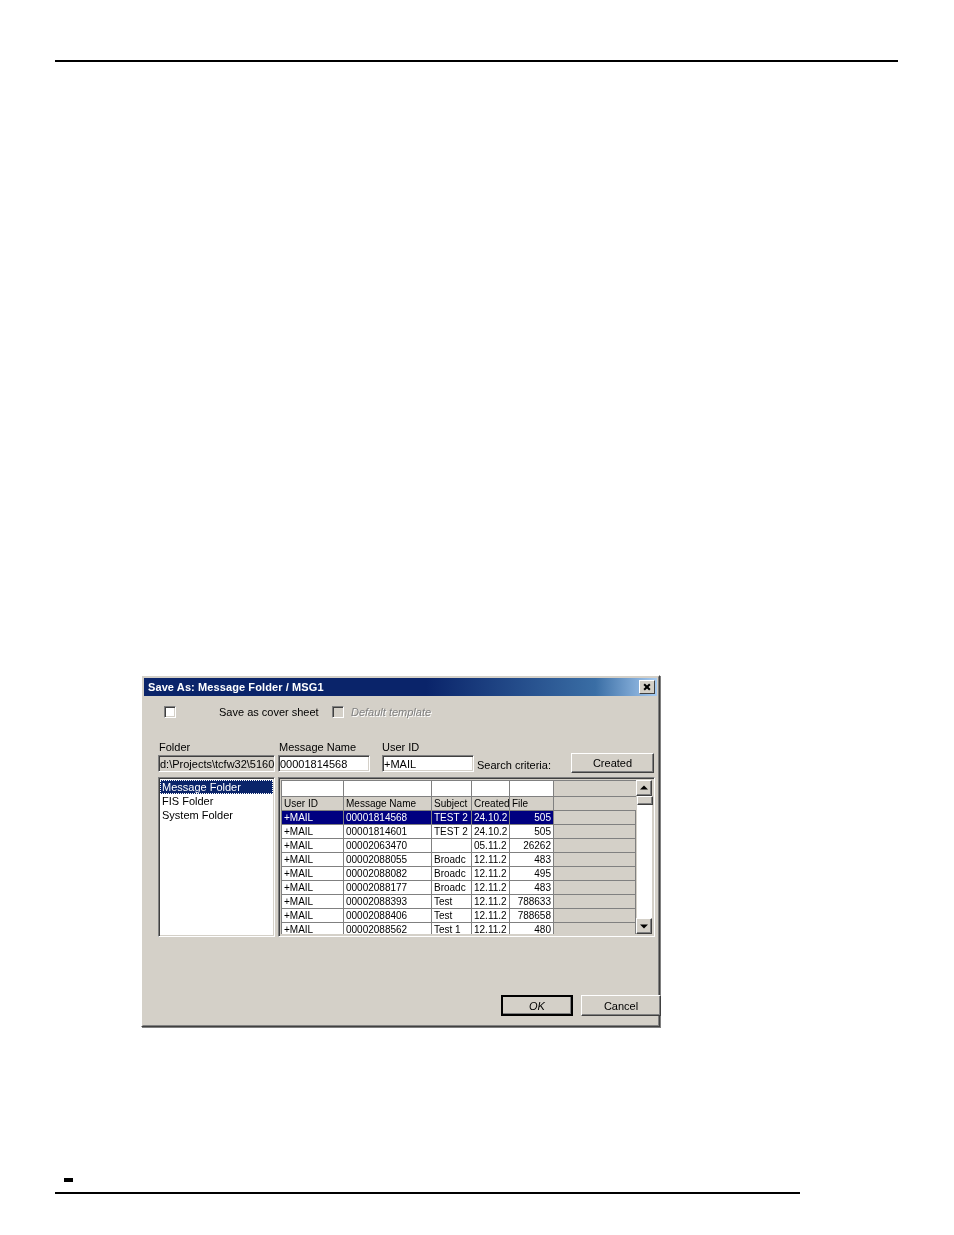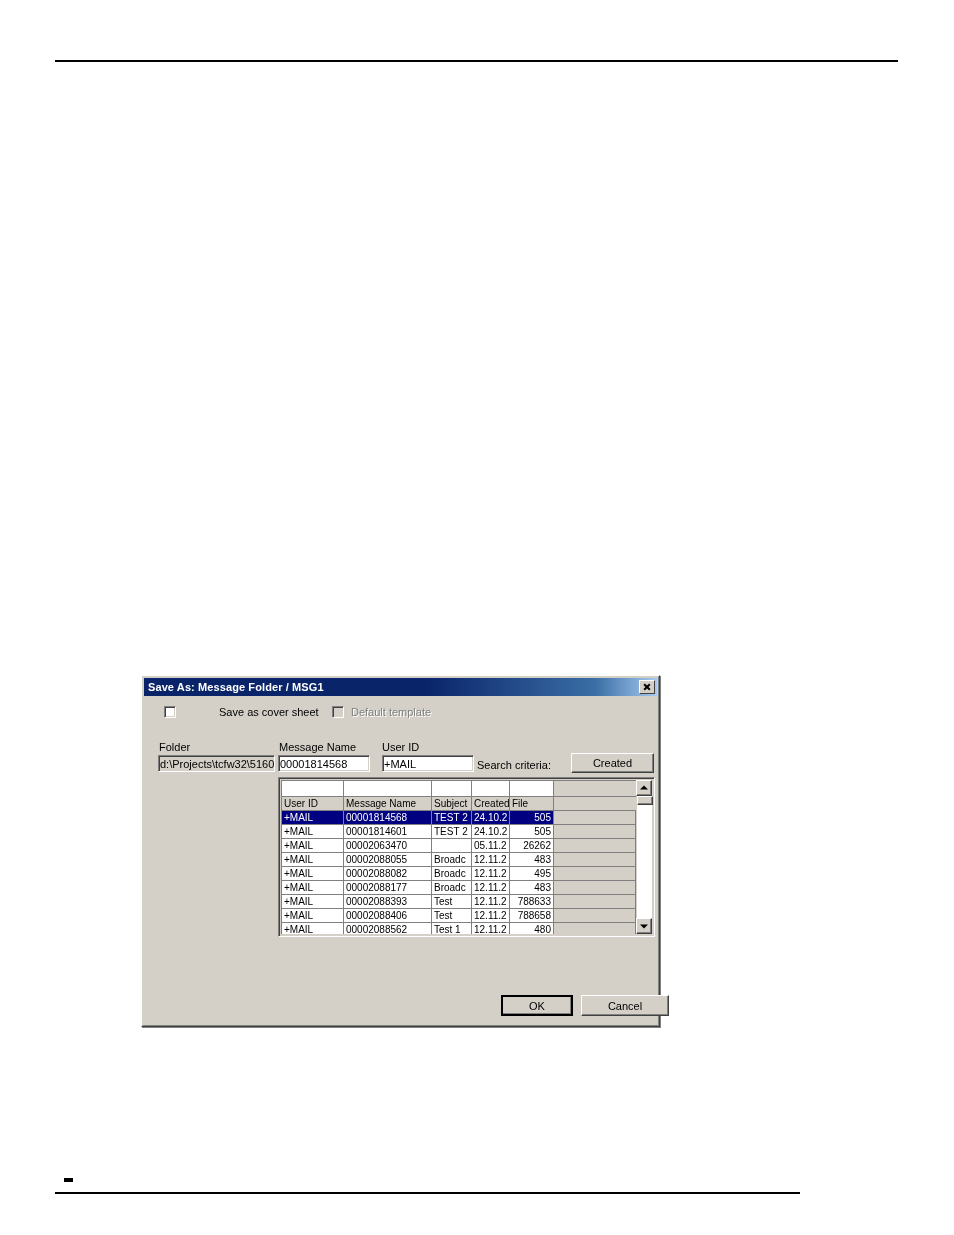--- a/index.html
+++ b/index.html
@@ -128,20 +128,21 @@
     display: flex;
     align-items: center;
     gap: 36px;
   }
   .checkrow2 {
     position: absolute;
     left: 188px;
     top: 9px;
     display: flex;
     align-items: center;
+    font-style: italic;
   }
   .cbox {
     width: 12px;
     height: 12px;
     background: #ffffff;
     border: 1px solid #808080;
     border-right-color: #ffffff;
     border-bottom-color: #ffffff;
     box-shadow: inset 1px 1px 0 #404040, inset -1px -1px 0 #d4d0c8;
     box-sizing: border-box;
@@ -200,20 +201,21 @@
     font-size: 11px;
     color: #000000;
     text-align: center;
     cursor: default;
     display: flex;
     align-items: center;
     justify-content: center;
   }
   .btn.default {
     border: 2px solid #000000;
+    font-style: italic;
   }
 
   
   .listbox {
     position: absolute;
     left: 14px;
     top: 80px;
     width: 117px;
     height: 160px;
     background: #ffffff;
@@ -404,20 +406,25 @@
     <div class="fld-label" style="left:135px; top:44px;">Message Name</div>
     <div class="fld-label" style="left:238px; top:44px;">User ID</div>
     <div class="fld-label" style="left:333px; top:62px;">Search criteria:</div>
 
     <div class="txt-input readonly" style="left:14px; top:58px; width:117px; height:17px;">d:\Projects\tcfw32\5160</div>
     <div class="txt-input" style="left:134px; top:58px; width:92px; height:17px;">00001814568</div>
     <div class="txt-input" style="left:238px; top:58px; width:92px; height:17px;">+MAIL</div>
 
     <div class="btn" style="left:427px; top:56px; width:83px; height:20px;">Created</div>
 
+    <div class="listbox">
+      <div class="lb-item selected">Message Folder</div>
+      <div class="lb-item">FIS Folder</div>
+      <div class="lb-item">System Folder</div>
+    </div>
 
     <div class="gridwrap">
       <div class="grid-scroll">
         <table class="grid">
           <colgroup>
             <col style="width:62px">
             <col style="width:88px">
             <col style="width:40px">
             <col style="width:38px">
             <col style="width:44px">
@@ -522,16 +529,16 @@
         <div class="sb-track">
           <div class="sb-thumb"></div>
         </div>
         <div class="sb-btn sb-down">
             <span class="sb-arrow"></span>
           </div>
       </div>
     </div>
 
     <div class="btn default" style="left:357px; top:298px; width:72px; height:21px;">OK</div>
-    <div class="btn" style="left:437px; top:298px; width:88px; height:21px;">Cancel</div>
+    <div class="btn" style="left:437px; top:298px; width:80px; height:21px;">Cancel</div>
 
   </div>
 </div>
 
 </body></html>

